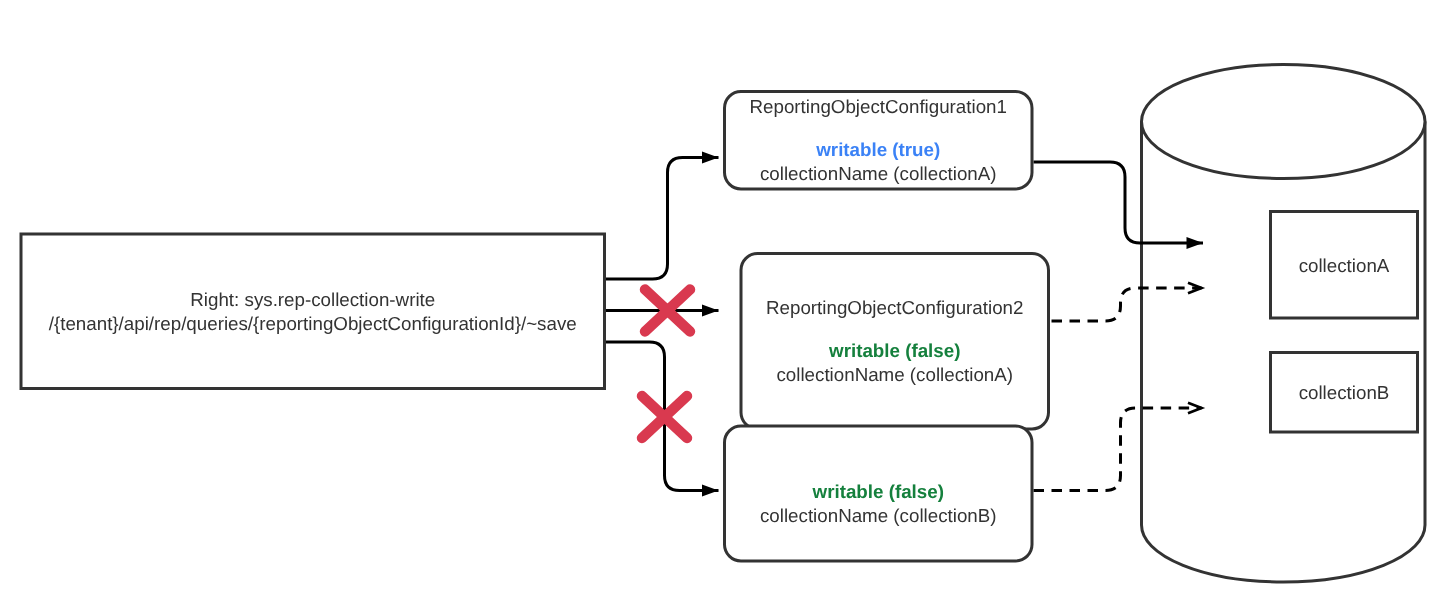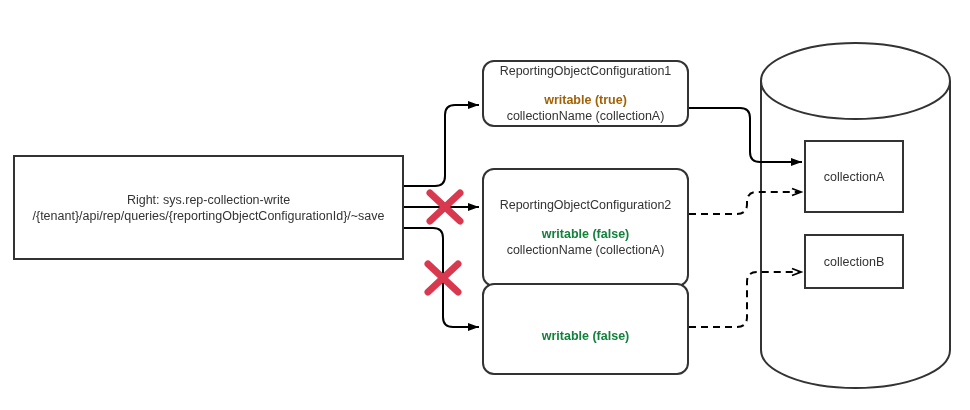--- a/index.html
+++ b/index.html
@@ -20,27 +20,27 @@
     display:flex;flex-direction:column;
     align-items:center;justify-content:center;
     text-align:center;
     z-index:2;
     font-size:12.5px;
     line-height:1.28;
   }
   .source-node{left:13px;top:155px;width:391px;height:105px;}
   .config-node{left:482px;width:207px;border-radius:12px;}
   .config-1{top:60px;height:67px;}
-  .config-2{top:168px;height:119px;}
+  .config-2{top:168px;height:119px;margin-left:11px;}
   .config-3{top:283px;height:92px;}
   .config-node .gap{height:13px;}
   .writable{font-weight:bold;}
-  .w-true{color:#a16207;}
+  .w-true{color:#3b82f6;}
   .w-false{color:#15803d;}
-  .collection-node{left:804px;width:100px;z-index:3;}
+  .collection-node{left:846px;width:100px;z-index:3;}
   .collection-a{top:140px;height:73px;}
   .collection-b{top:234px;height:55px;}
 </style>
 </head>
 <body>
 
 <div class="canvas">
 
   <svg class="layer" width="970" height="410" viewBox="0 0 970 410">
     <defs>
@@ -90,20 +90,21 @@
   <div class="node config-node config-2">
     <div>ReportingObjectConfiguration2</div>
     <div class="gap"></div>
     <div class="writable w-false">writable (false)</div>
     <div>collectionName (collectionA)</div>
   </div>
 
   <div class="node config-node config-3">
     <div class="gap"></div>
     <div class="writable w-false">writable (false)</div>
+    <div>collectionName (collectionB)</div>
   </div>
 
   <div class="node collection-node collection-a">
     <div>collectionA</div>
   </div>
   <div class="node collection-node collection-b">
     <div>collectionB</div>
   </div>
 
 </div>

